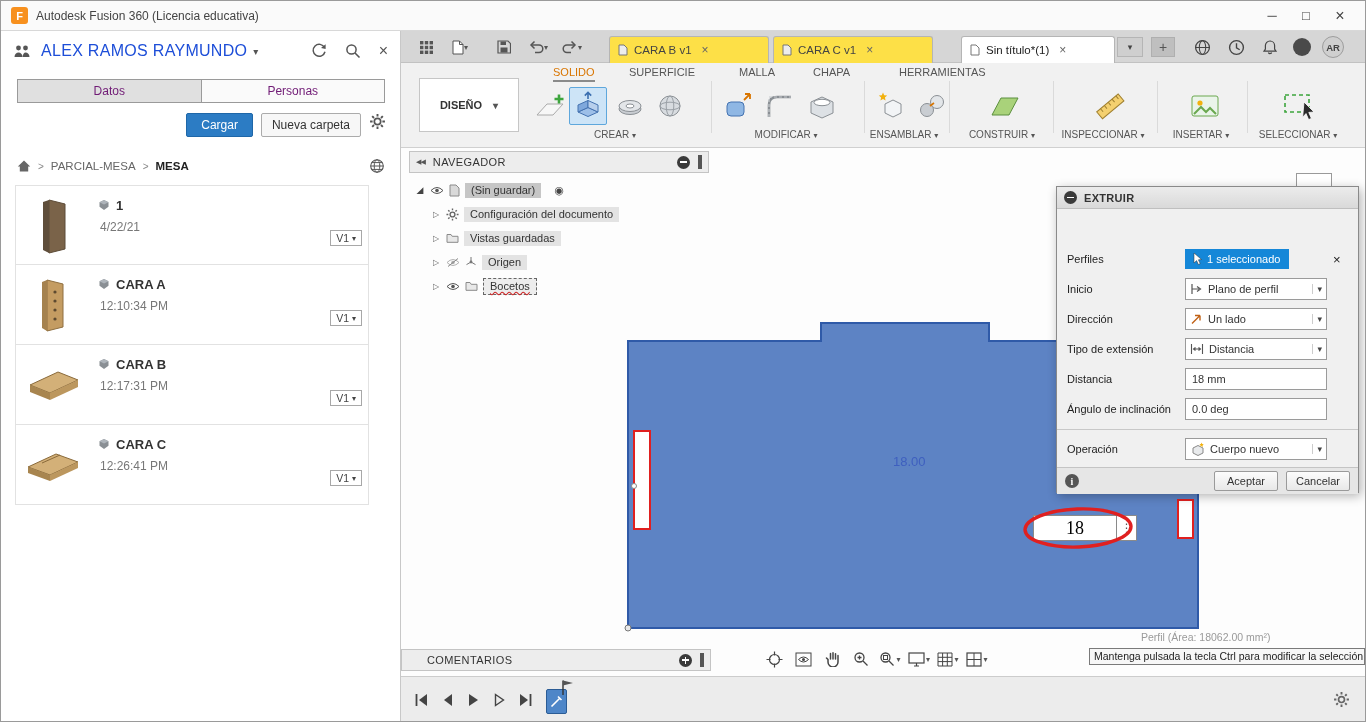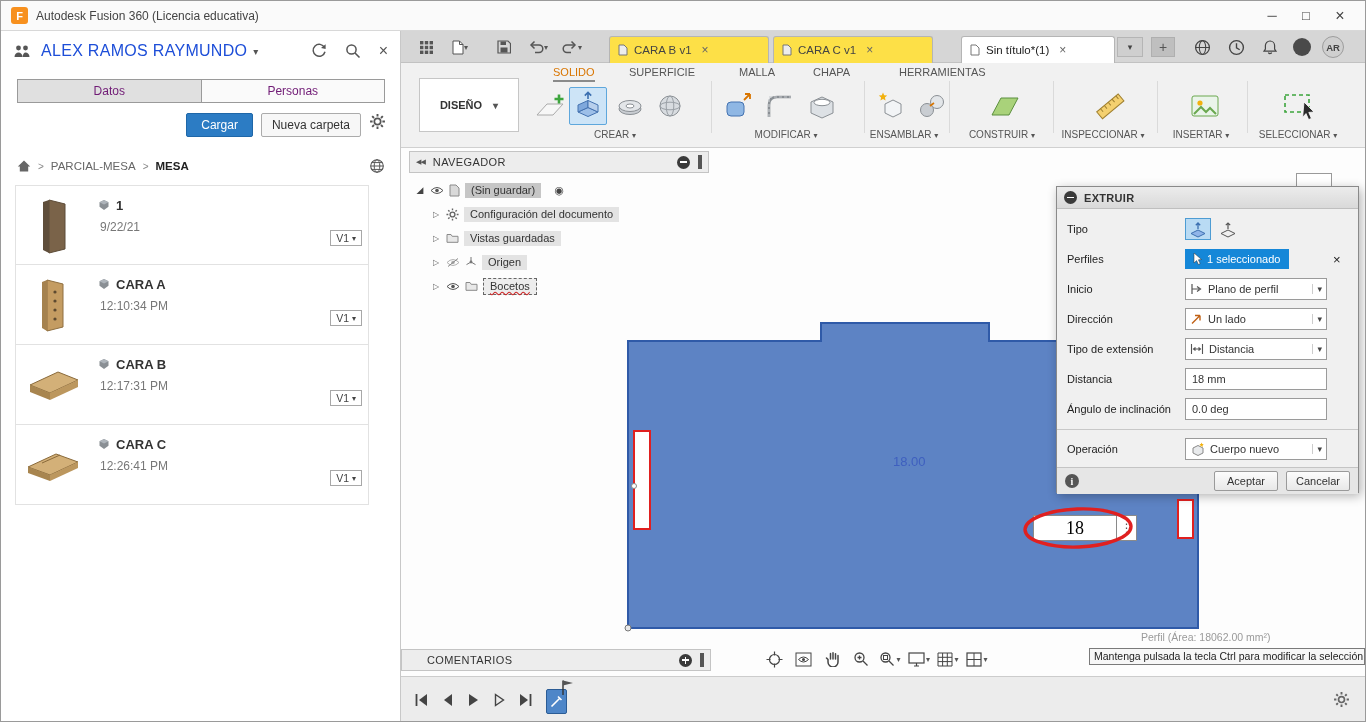--- a/index.html
+++ b/index.html
@@ -212,21 +212,21 @@
             <polygon points="18,7 24,5 24,58 18,55" fill="#5F4E3B"></polygon>
           </svg>
       </span>
       <span class="item-tag ic">
         <svg width="12" height="12" viewBox="0 0 12 12">
             <path d="M6 1l4.5 2.3v4.4L6 11 1.5 7.7V3.3z" fill="#8A8F94"></path>
             <path d="M6 1l4.5 2.3L6 5.6 1.5 3.3z" fill="#AEB4BA"></path>
           </svg>
       </span>
       <span class="item-name">1</span>
-      <span class="item-time" style="left:84px">9/22/21</span>
+      <span class="item-time" style="left:84px">4/22/21</span>
       <span class="ver-chip">
           <span>V1</span>
           <span style="font-size:8px">▾</span>
         </span>
     </div>
 
     <div class="dp-item">
       <span class="thumb">
         <svg width="56" height="60" viewBox="0 0 56 60">
             <polygon points="22,6 38,10 38,53 22,57" fill="#C49C62 " stroke="#8f6f40"></polygon>
@@ -635,37 +635,20 @@
     </div>
 
     <div class="dlg">
       <div class="dlg-head">
         <span class="cdot" style="margin-left:0">
             <span class="bar"></span>
           </span>
         <span class="dlg-title">EXTRUIR</span>
       </div>
 
-      <div class="dlg-row" style="top:30px">
-        <span class="dlg-label">Tipo</span>
-        <span class="ctl flex" style="gap:4px">
-          <span class="typebtn sel">
-            <svg width="20" height="17" viewBox="0 0 20 17">
-                <polygon points="3,12.5 10,9 17,12.5 10,16" fill="#8FB4E8" stroke="#3B6FB0"></polygon>
-                <path d="M10 8V2M7.8 4.2L10 2l2.2 2.2" fill="none" stroke="#3B6FB0" stroke-width="1.3"></path>
-              </svg>
-          </span>
-          <span class="typebtn">
-            <svg width="20" height="17" viewBox="0 0 20 17">
-                <polygon points="3,12.5 10,9 17,12.5 10,16" fill="none" stroke="#555"></polygon>
-                <path d="M10 8V2M7.8 4.2L10 2l2.2 2.2" fill="none" stroke="#555" stroke-width="1.2"></path>
-              </svg>
-          </span>
-        </span>
-      </div>
 
       <div class="dlg-row" style="top:60px">
         <span class="dlg-label">Perfiles</span>
         <span class="ctl profchip">
           <svg width="9" height="12" viewBox="0 0 9 12">
               <polygon points="1,0 1,10 3.6,7.6 5.4,11.5 7.2,10.6 5.4,6.8 8.5,6.5" fill="#fff" stroke="#333" stroke-width=".5"></polygon>
             </svg>
           <span>1 seleccionado</span>
         </span>
         <span class="prof-x">×</span>

